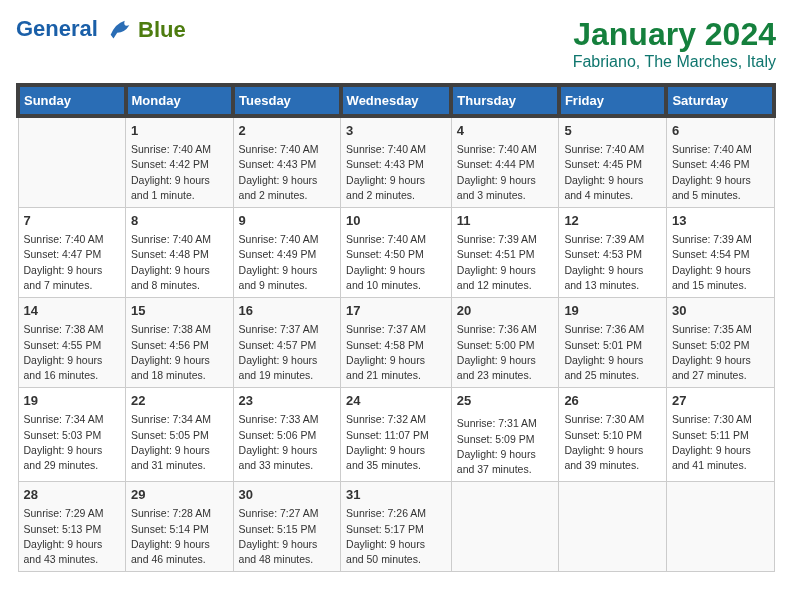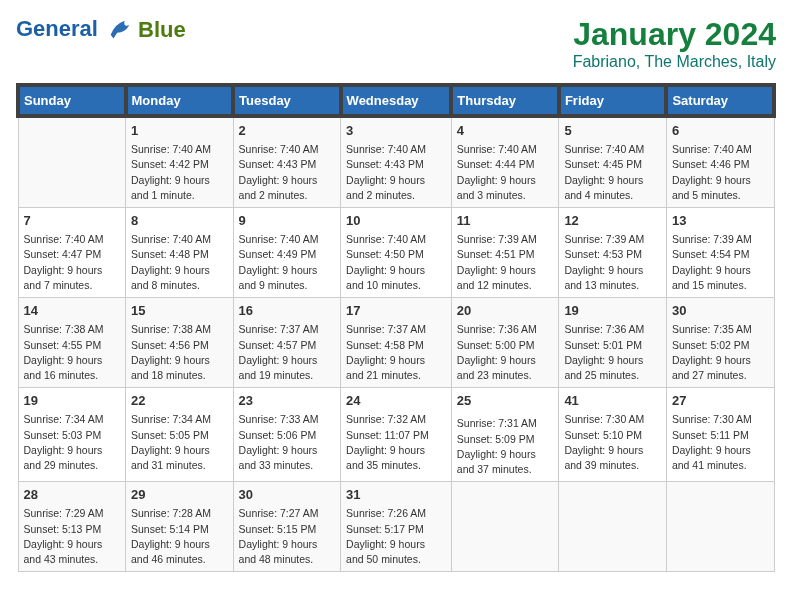--- a/index.html
+++ b/index.html
@@ -291,21 +291,21 @@
 and 35 minutes.</div>
         </td>
         <td>
           <span class="day-num">25</span>
           <div class="day-info" style="white-space: pre-line; margin-top: 6px;">Sunrise: 7:31 AM
 Sunset: 5:09 PM
 Daylight: 9 hours
 and 37 minutes.</div>
         </td>
         <td>
-          <span class="day-num">41</span>
+          <span class="day-num">26</span>
           <div class="day-info" style="white-space: pre-line;">Sunrise: 7:30 AM
 Sunset: 5:10 PM
 Daylight: 9 hours
 and 39 minutes.</div>
         </td>
         <td>
           <span class="day-num">27</span>
           <div class="day-info" style="white-space: pre-line;">Sunrise: 7:30 AM
 Sunset: 5:11 PM
 Daylight: 9 hours

